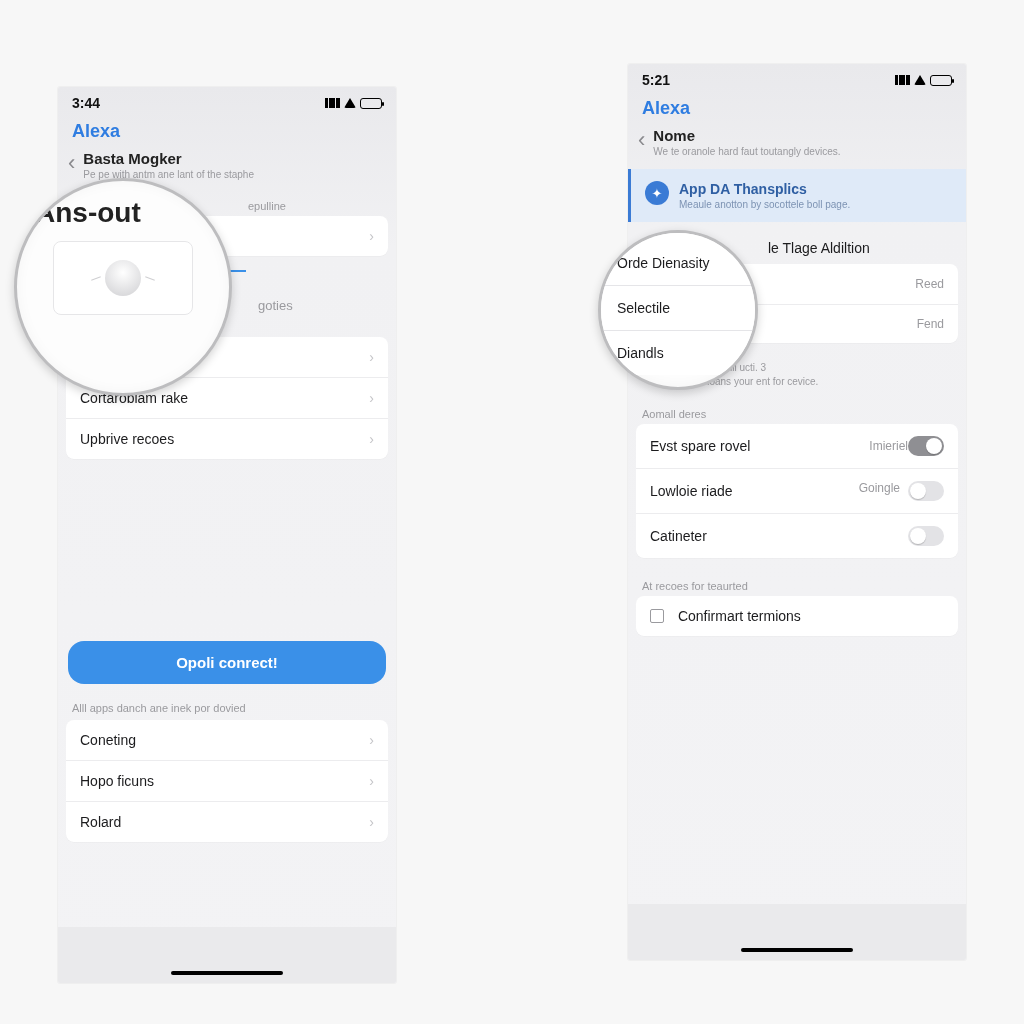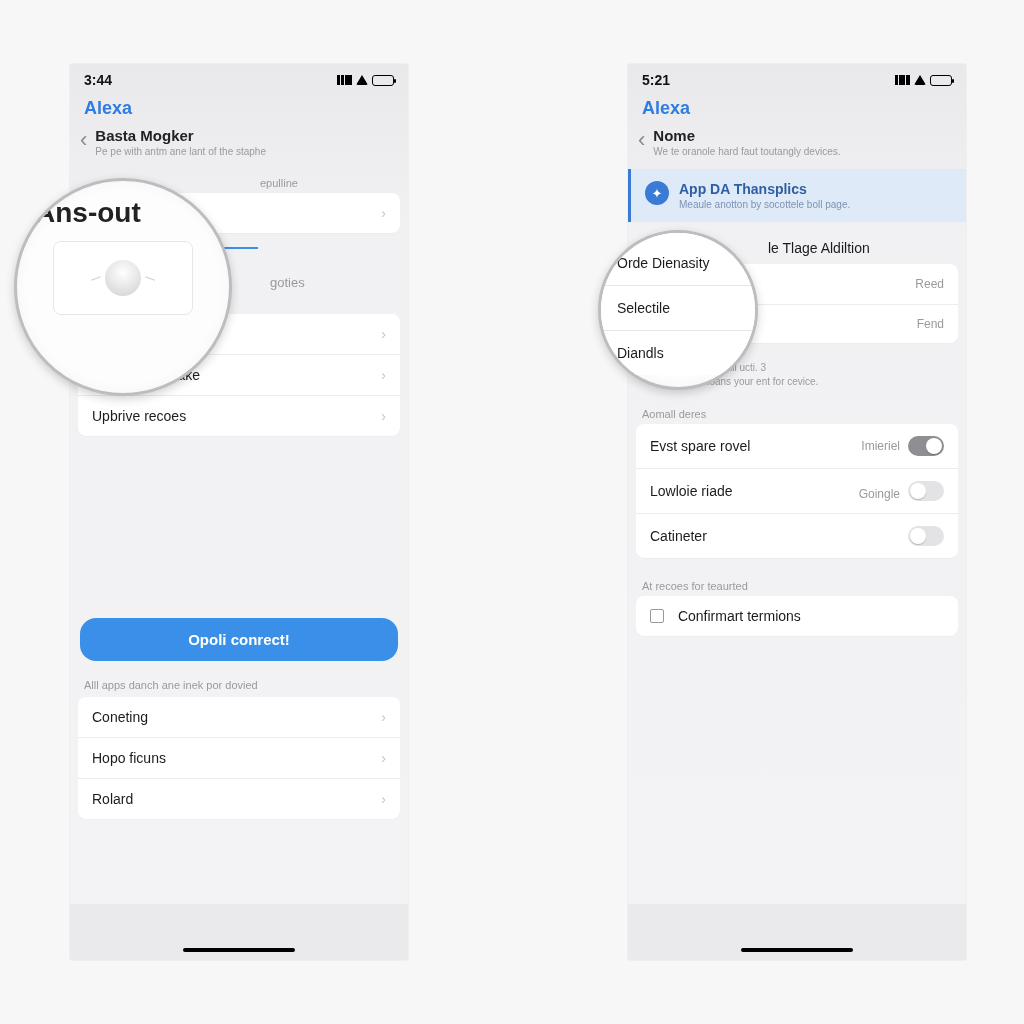--- a/index.html
+++ b/index.html
@@ -9,21 +9,21 @@
   .phone {
     position: absolute;
     width: 338px;
     height: 896px;
     top: 64px;
     background: linear-gradient(#e9e9ec, #f1f1f3 18%, #f3f3f5 100%);
     border-radius: 2px;
     overflow: hidden;
     box-shadow: 0 0 0 1px rgba(0,0,0,0.03);
   }
-  .phone.left  { left: 70px; }
+  .phone.left  { left: 58px; margin-top: 23px; }
   .phone.right { left: 628px; }
 
   
   .statusbar { display:flex; justify-content:space-between; align-items:center; padding: 8px 14px 4px; font-size:14px; font-weight:600; color:#111; }
   .status-icons { display:flex; gap:4px; align-items:center; }
   .sig    { width:15px; height:10px; background:linear-gradient(to right,#000 0 20%,transparent 20% 25%,#000 25% 45%,transparent 45% 50%,#000 50% 70%,transparent 70% 75%,#000 75% 100%); }
   .wifi   { width:0;height:0;border-left:6px solid transparent;border-right:6px solid transparent;border-bottom:10px solid #000;border-radius:2px;}
   .batt   { width:22px;height:11px;border:1.3px solid #000;border-radius:3px;position:relative;}
   .batt::after{content:"";position:absolute;right:-3px;top:3px;width:2px;height:4px;background:#000;border-radius:1px;}
 
@@ -231,30 +231,30 @@
     <div class="hint-txt">
       <span>with lech an spill ucti. 3</span><br>
       <span>Olay too hoans your ent for cevice.</span>
     </div>
   </div>
 
   <div class="section-label">Aomall deres</div>
   <div class="card">
     <div class="row">
       <span>Evst spare rovel</span>
-      <span style="display:flex;gap:8px;align-items:center">
+      <span style="display:flex;gap:0;align-items:center">
         <span class="right-txt">Imieriel</span>
         <span class="toggle on">
               <span class="knob"></span>
             </span>
       </span>
     </div>
     <div class="row">
       <span>Lowloie riade</span>
-      <span style="display:flex;gap:8px;align-items:flex-end">
+      <span style="display:flex;gap:8px;align-items:flex-start">
         <span class="right-txt">Goingle</span>
         <span class="toggle">
               <span class="knob"></span>
             </span>
       </span>
     </div>
     <div class="row">
       <span>Catineter</span>
       <span class="toggle">
             <span class="knob"></span>

